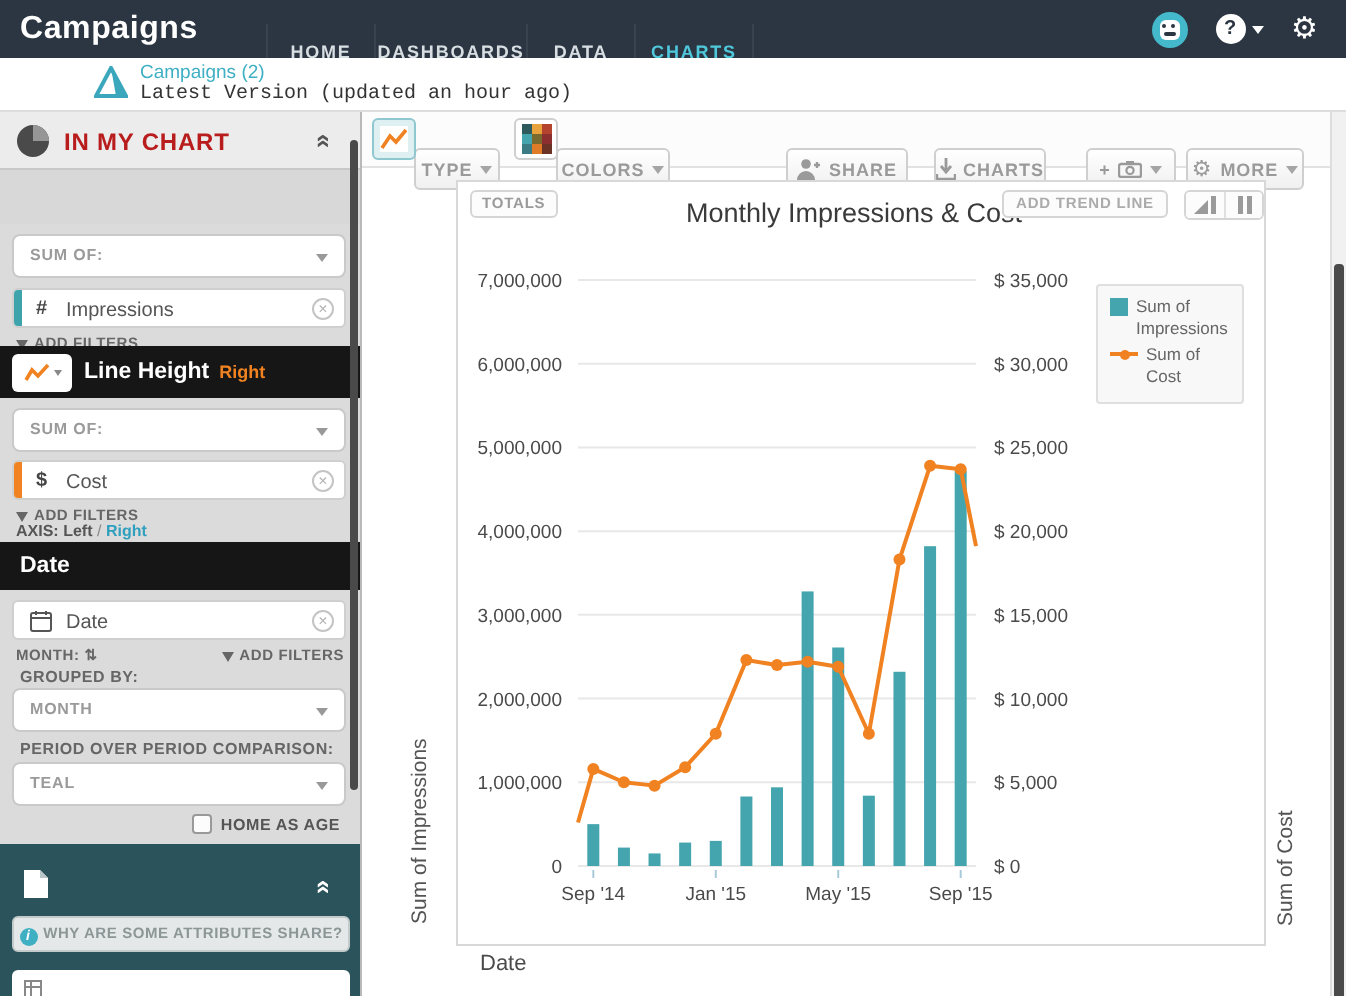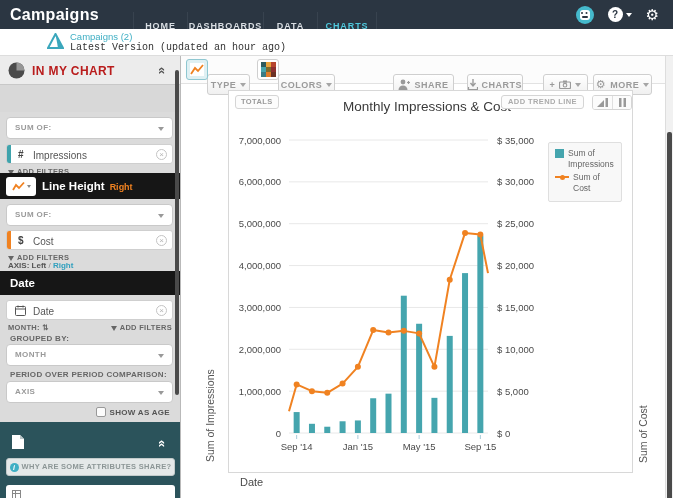--- a/index.html
+++ b/index.html
@@ -233,24 +233,24 @@
       </div>
       <div class="tiny-label" style="right:8px;top:28px">
         <span class="funnel"></span><span>ADD FILTERS</span>
       </div>
       <div class="grp-label" style="top:39px">GROUPED BY:</div>
       <div class="select" style="top:49px">
         <span>MONTH</span><span class="caret-sel"></span>
       </div>
       <div class="grp-label" style="top:75px">PERIOD OVER PERIOD COMPARISON:</div>
       <div class="select" style="top:86px">
-        <span>AXIS</span><span class="caret-sel"></span>
+        <span>TEAL</span><span class="caret-sel"></span>
       </div>
       <div class="cb-row" style="top:112px">
-        <span class="cb"></span><span>SHOW AS AGE</span>
+        <span class="cb"></span><span>HOME AS AGE</span>
       </div>
     </div>
 
     <div class="sb-teal" style="top:366px;height:76px">
       <svg width="14" height="16" style="position:absolute;left:11px;top:12px">
         <path d="M1 1 h8 l4 4 v10 h-12 z" fill="#fff"></path>
           <path d="M9 1 l4 4 h-4 z" fill="#B9C6C8"></path>
       </svg>
       <div class="collapse light" style="top:14px">«</div>
       <div class="hint-btn">

